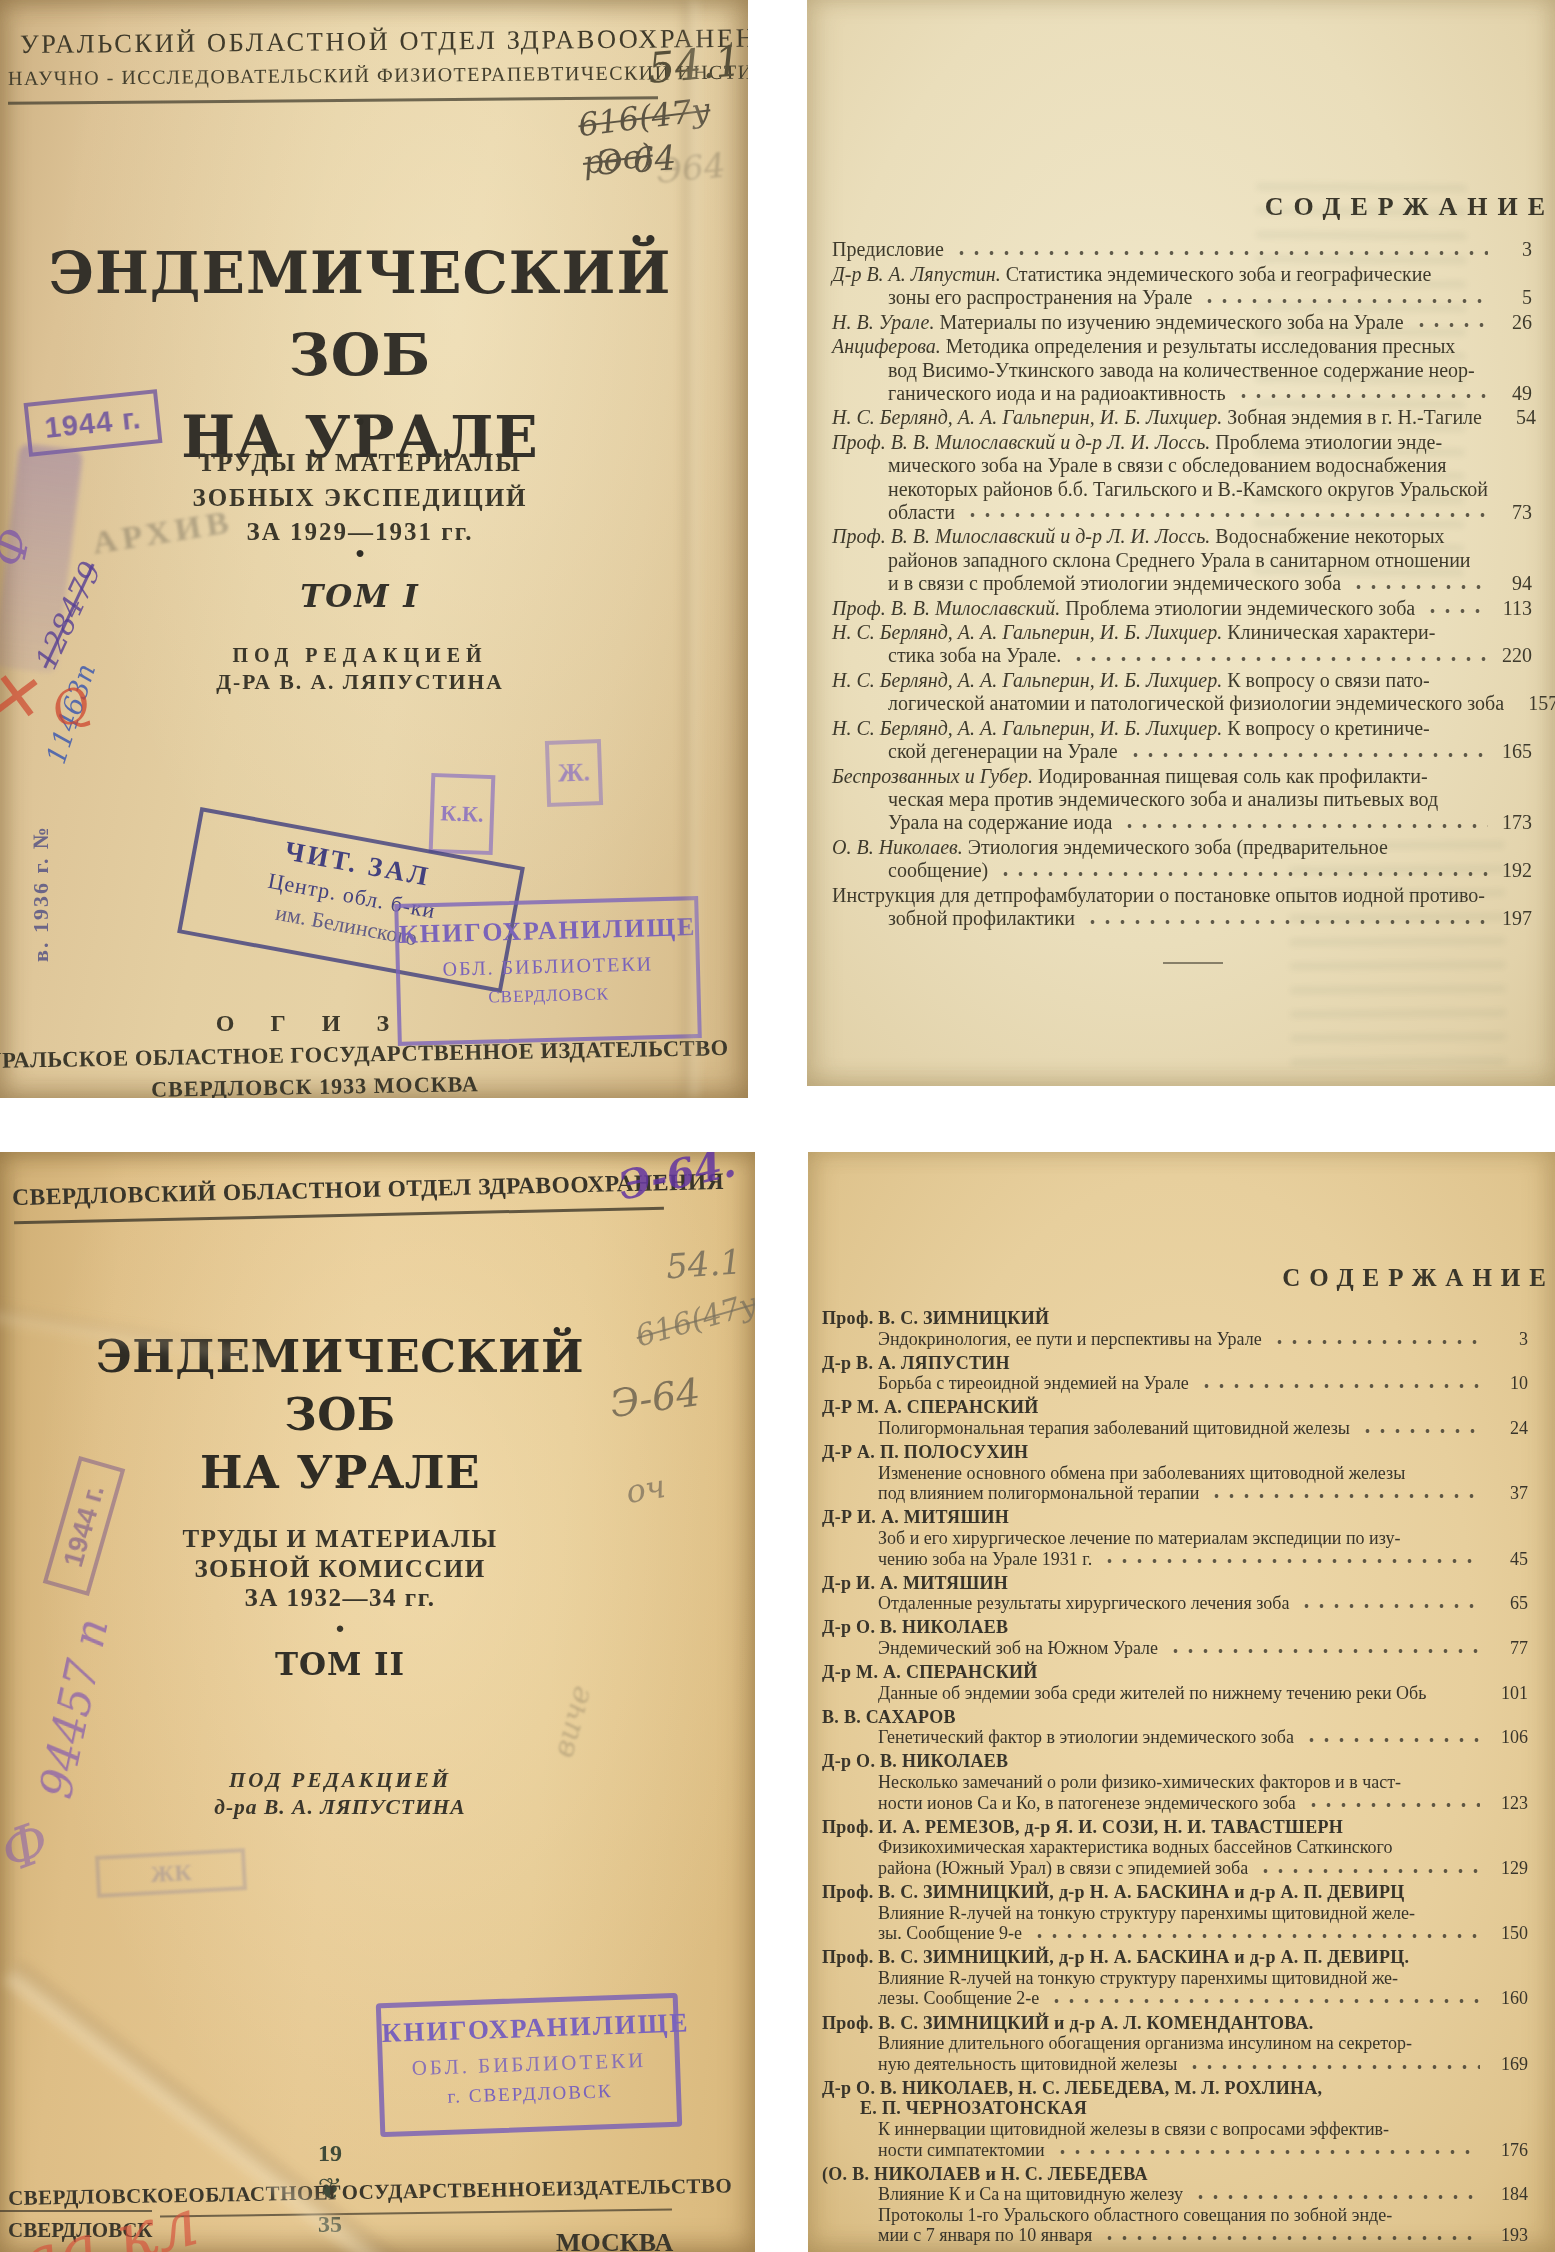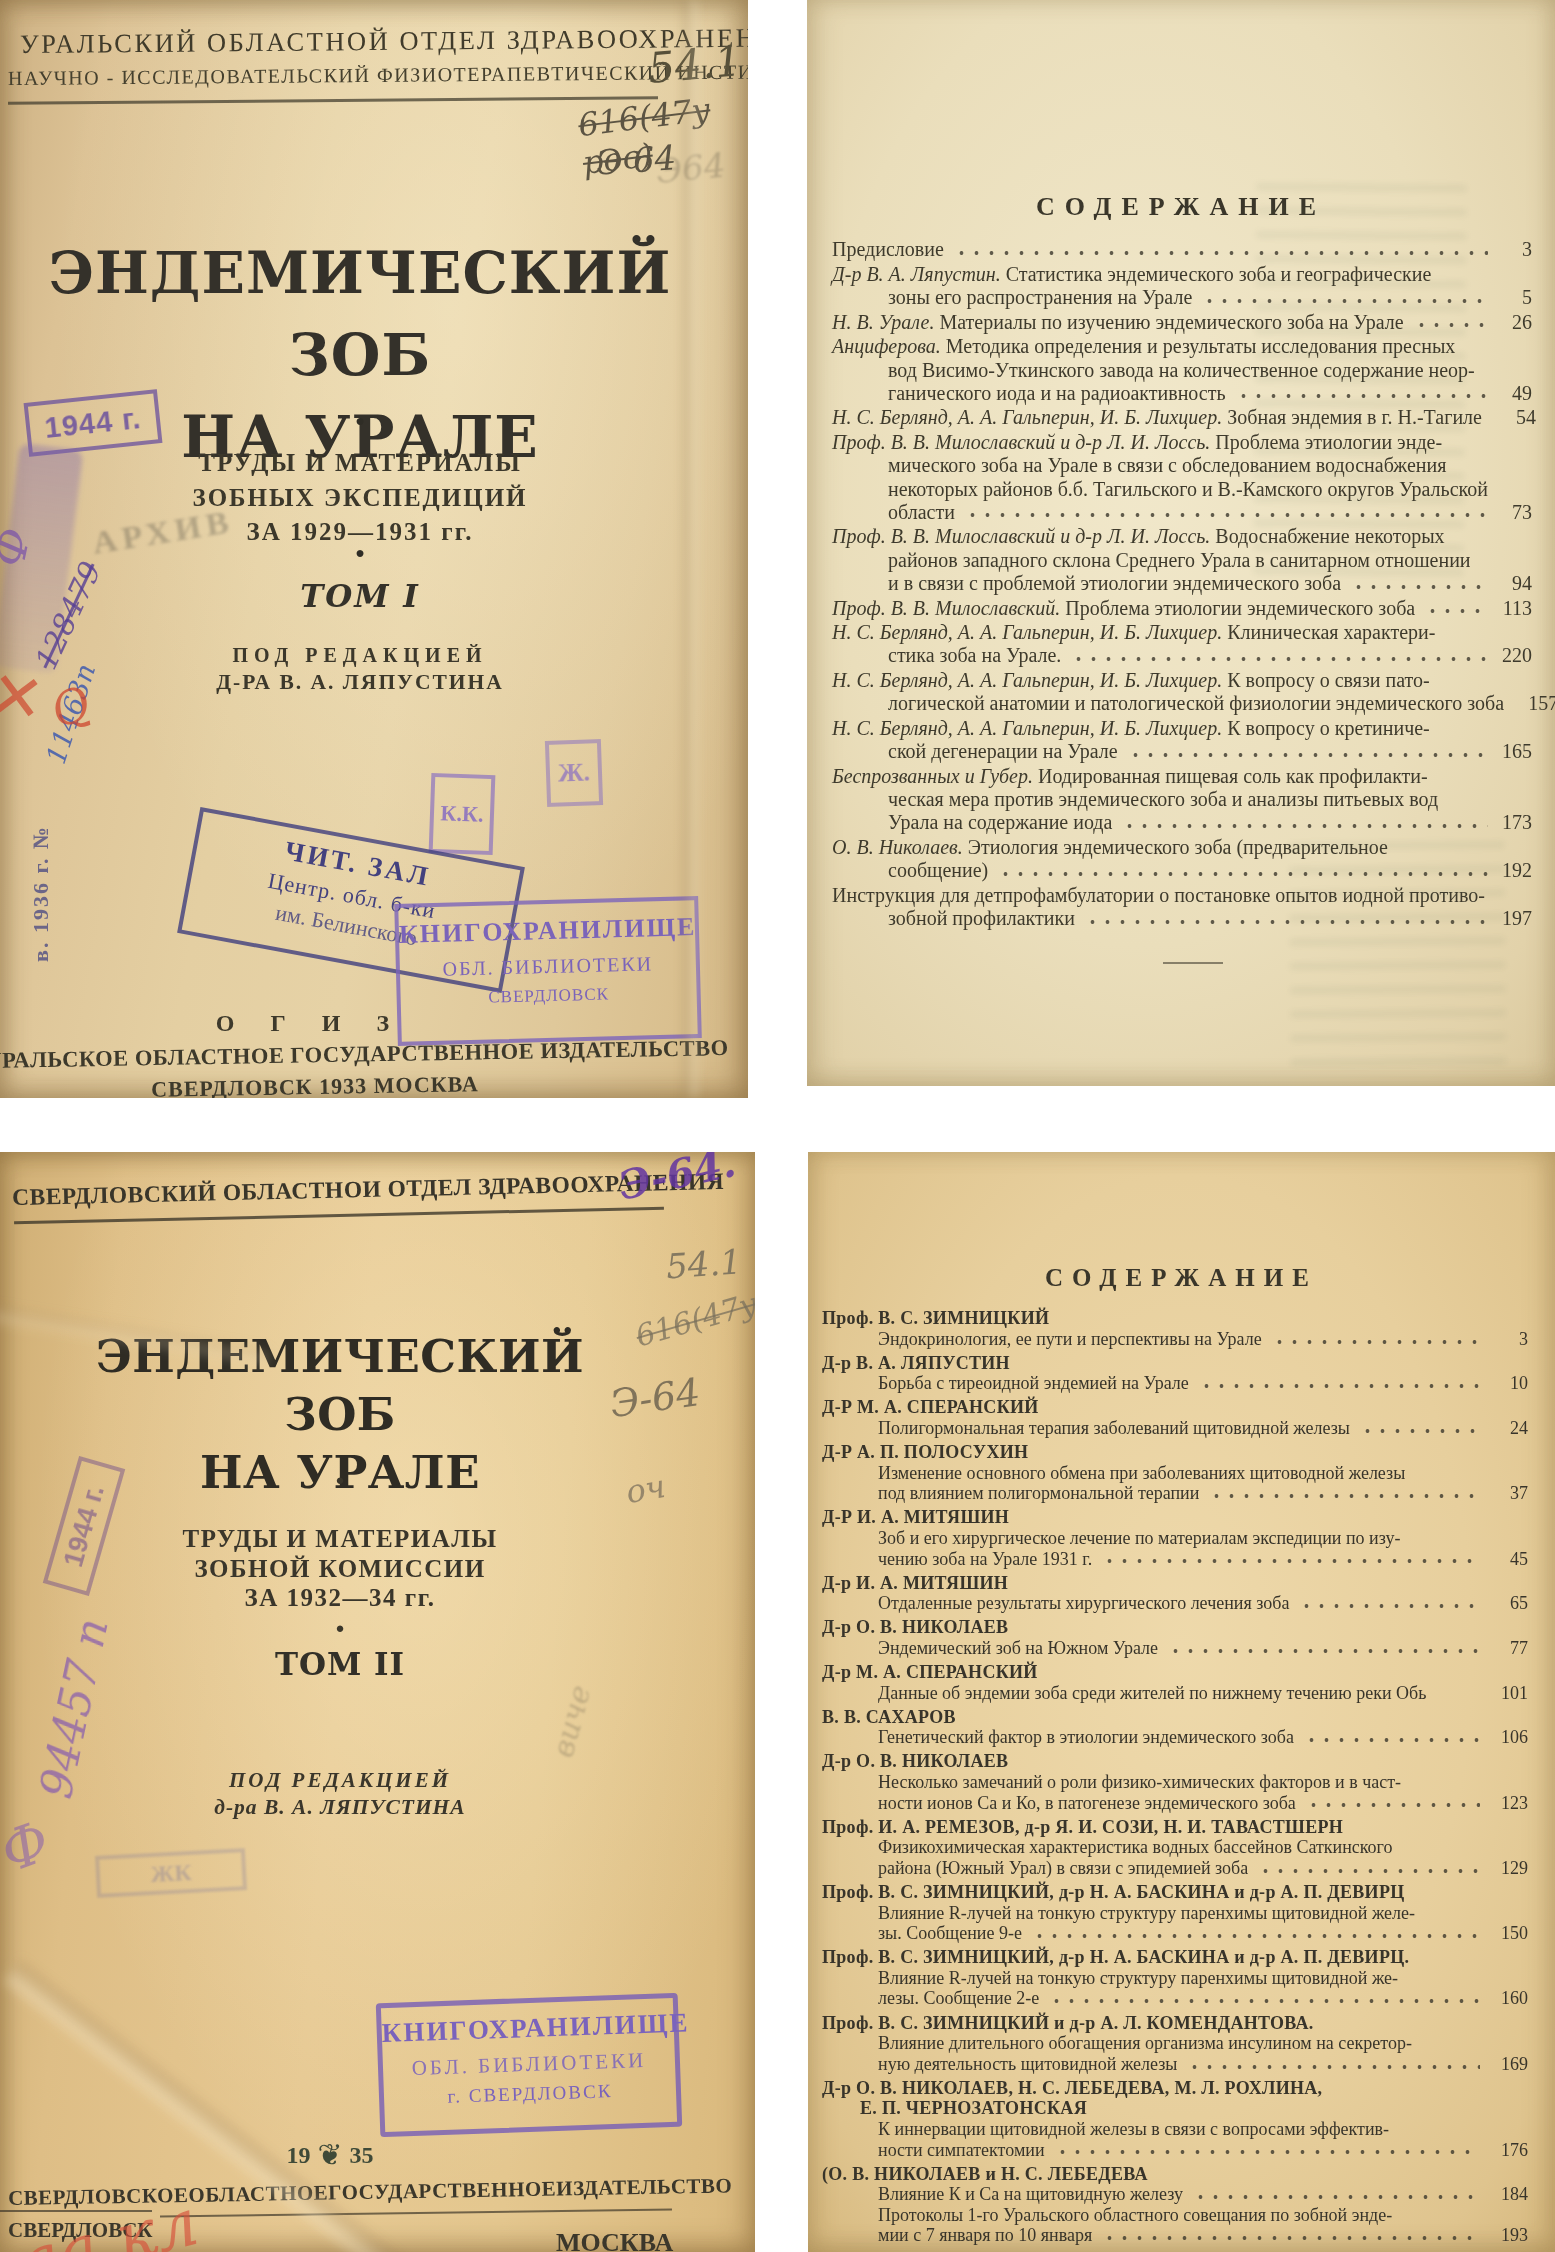--- a/index.html
+++ b/index.html
@@ -66,21 +66,21 @@
   .a-ogiz{left:60px;top:1010px;width:500px;text-align:center;font-size:24px;letter-spacing:15px;font-weight:700;color:#3d392b;}
   .a-pub2{left:-15px;top:1042px;width:690px;text-align:center;font-size:22.5px;font-weight:700;letter-spacing:.5px;
     transform:rotate(-1deg);color:#3d392b;}
   .a-pub3{left:0;top:1074px;width:630px;text-align:center;font-size:22px;font-weight:700;letter-spacing:1px;transform:rotate(-1deg);color:#3d392b;}
   .a-crease{left:682px;top:0;width:16px;height:1098px;background:linear-gradient(90deg,rgba(110,80,35,.20),rgba(255,245,215,.30));filter:blur(4px);}
 
   
   .pageB{left:807px;top:0;width:748px;height:1086px;
     background:radial-gradient(ellipse at 45% 42%, #f1e8cb 0%, #eadebb 55%, #e2d2aa 85%, #d9c79c 100%);
     box-shadow:inset 12px 0 24px rgba(120,95,45,.18), inset -10px 0 20px rgba(120,95,45,.15), inset 0 -10px 20px rgba(120,95,45,.12);}
-  .toc-head{position:absolute;left:0;width:100%;text-align:center;font-weight:700;color:#3a362a;}
+  .toc-head{position:absolute;left:0;width:100%;text-align:right;font-weight:700;color:#3a362a;}
   .pageB .toc-head{top:192px;font-size:26px;letter-spacing:10px;}
   .toc{position:absolute;overflow:visible;}
   .toc1{left:25px;right:23px;top:238px;font-size:20px;line-height:23.2px;color:#3e3a2c;}
   .toc1 .tentry{margin-bottom:1.5px;}
   .toc1 .ai{font-style:italic;}
   .tline{display:flex;align-items:baseline;white-space:nowrap;}
   .tline.i1{padding-left:56px;}
   .tline.i2{padding-left:38px;}
   .fill{flex:1;margin:0 8px 0 10px;align-self:stretch;
     background-image:radial-gradient(circle, rgba(60,56,44,.8) 1.6px, transparent 2.2px);
@@ -125,21 +125,21 @@
   .c-cursive{left:545px;top:600px;transform:rotate(-75deg);transform-origin:left top;font-size:30px;
     color:rgba(120,108,86,.35);filter:blur(1px);}
   .c-frag{left:96px;top:700px;width:150px;height:42px;border:4px solid rgba(95,95,155,.22);filter:blur(1.2px);
     transform:rotate(-3deg);color:rgba(95,95,155,.3);font-size:24px;font-weight:700;}
   .c-knigo{left:378px;top:846px;width:302px;height:134px;border:5px solid rgba(118,92,182,.8);border-radius:4px;
     transform:rotate(-2deg);color:#7a63bc;text-align:center;box-sizing:border-box;padding-top:10px;}
   .c-knigo .kn1{font-size:27px;letter-spacing:2px;}
   .c-knigo .kn2{font-size:21px;margin-top:8px;letter-spacing:3px;opacity:.85;}
   .c-knigo .kn3{font-size:19px;margin-top:6px;letter-spacing:2px;}
   .c-logo{left:240px;top:988px;width:180px;display:flex;align-items:center;justify-content:center;gap:7px;
-    color:#3f4a38;font-weight:700;font-size:24px;}
+    color:#3f4a38;font-weight:700;font-size:24px;flex-direction:column;}
   .c-logo .glyph{font-size:30px;font-family:"DejaVu Sans",sans-serif;line-height:1;}
   .c-pubrow{left:8px;top:1028px;width:700px;display:flex;justify-content:space-between;font-size:21px;font-weight:700;
     letter-spacing:.5px;transform:rotate(-1deg);color:#3b372b;}
   .c-ruleA{left:0;top:1058px;width:152px;height:2px;background:rgba(62,56,42,.7);}
   .c-ruleB{left:160px;top:1060px;width:512px;height:2px;background:rgba(62,56,42,.7);transform:rotate(-.8deg);}
   .c-sverdlovsk{left:8px;top:1066px;font-size:21px;font-weight:700;color:#3b372b;}
   .c-moskva{left:556px;top:1076px;font-size:26px;font-weight:700;color:#3b372b;text-align:right;}
   .c-red{left:18px;top:1052px;font-size:66px;color:rgba(214,80,58,.65);transform:rotate(-14deg);}
   .c-crease1{left:-40px;top:960px;width:500px;height:26px;
     background:linear-gradient(rgba(110,75,30,.22), rgba(255,244,214,.5));transform:rotate(38deg);filter:blur(6px);}

